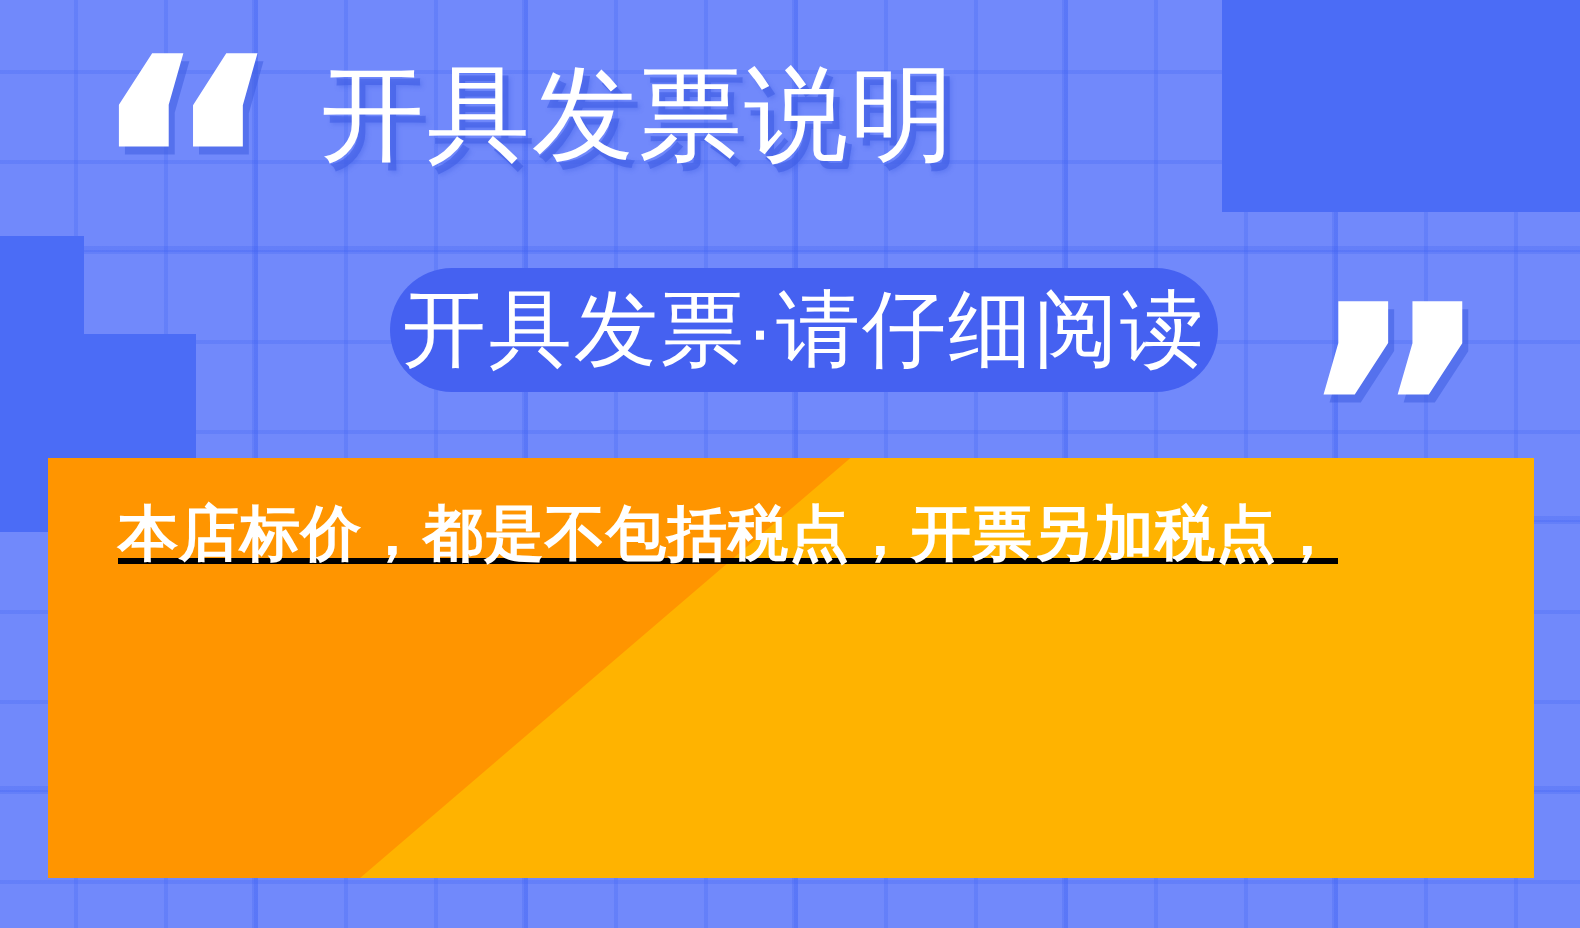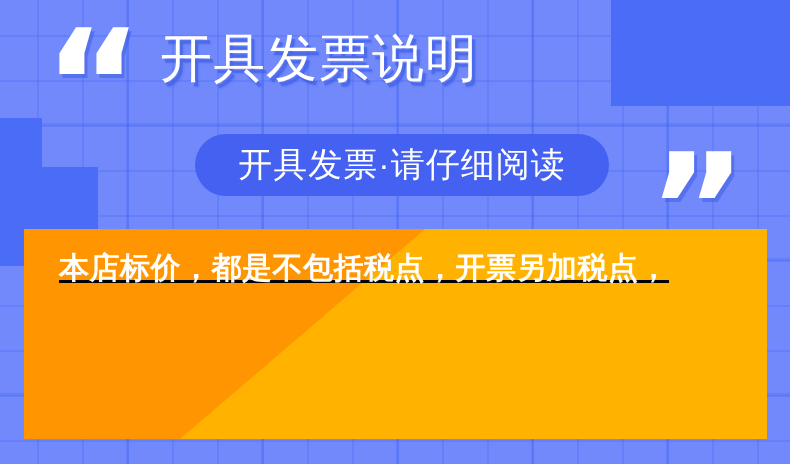--- a/index.html
+++ b/index.html
@@ -86,21 +86,21 @@
     width: 414px;
     height: 62px;
     border-radius: 31px;
     background: #4561f1;
     display: flex;
     align-items: center;
     justify-content: center;
   }
   .pill-text {
     color: #ffffff;
-    font-size: 34px;
+    font-size: 42px;
     font-weight: 400;
     letter-spacing: 1px;
     white-space: nowrap;
   }
 
   
   .notice {
     position: absolute;
     left: 24px;
     top: 229px;

